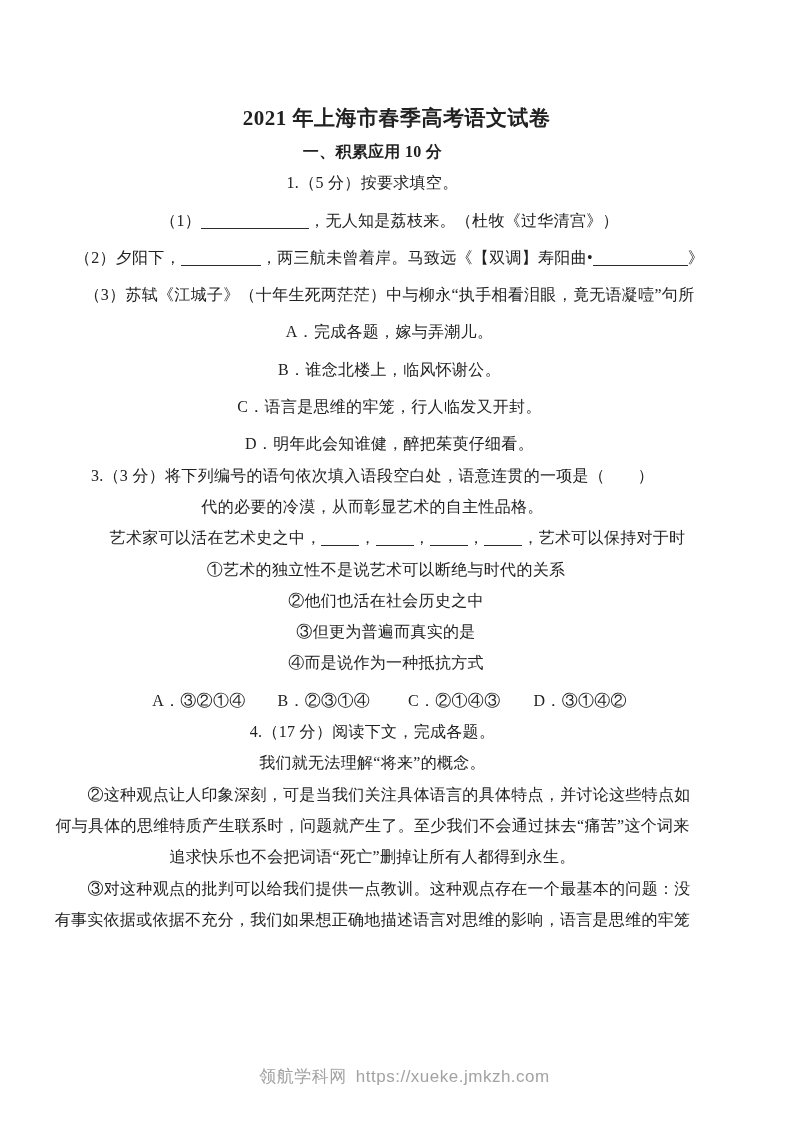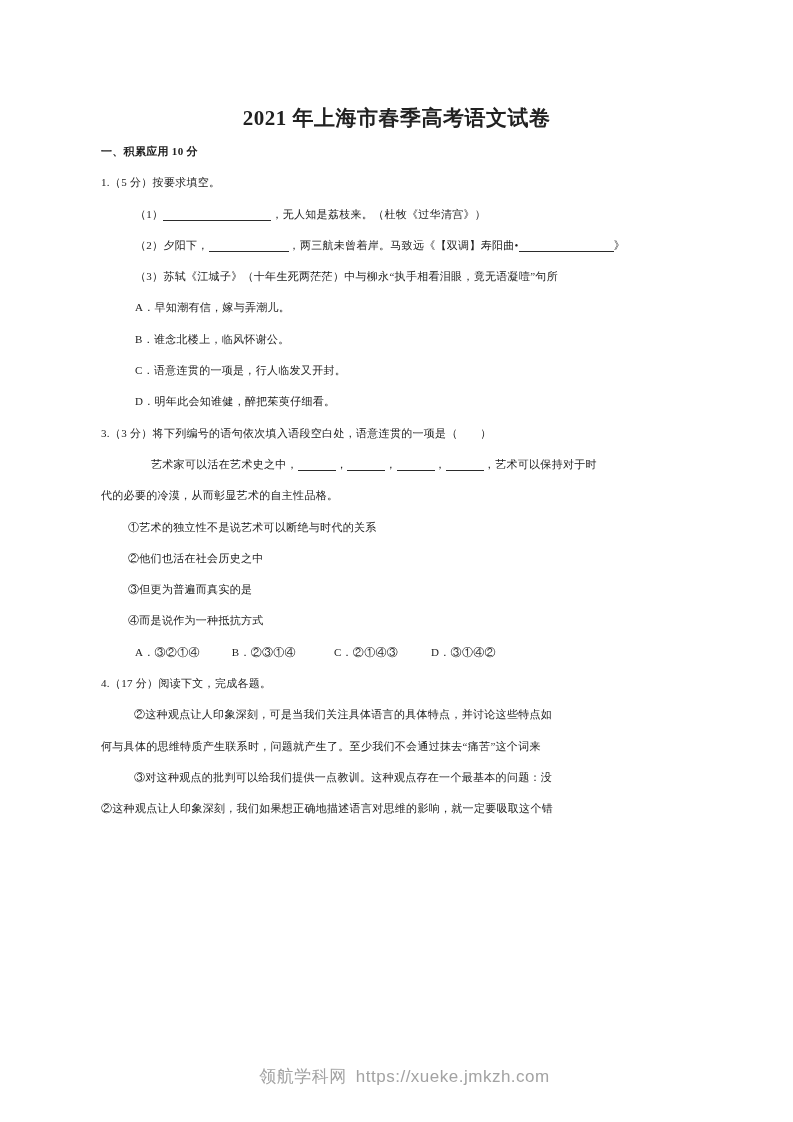--- a/index.html
+++ b/index.html
@@ -17,32 +17,33 @@
   .title {
     padding-top: 103px;
     text-align: center;
     font-size: 21px;
     font-weight: bold;
     line-height: 30px;
     letter-spacing: 0.5px;
   }
   .body-lines {
     margin-top: 3px;
-    padding-left: 101px;
+    padding-left: 40px;
     padding-right: 88px;
-    font-size: 11px;
+    font-size: 16px;
+    text-align: center;
   }
   .line {
     height: 31.3px;
     line-height: 31.3px;
     white-space: nowrap;
     letter-spacing: 0.3px;
   }
   .line.heading { font-weight: bold; }
-  .line.subitem { padding-left: 34px; }
+  .line.subitem { padding-left: 34px; margin-top: 6px; }
   .line.circled { padding-left: 27px; }
   .line.para-indent { padding-left: 33px; }
   .line.para-indent-lg { padding-left: 50px; }
   .blank {
     display: inline-block;
     border-bottom: 1px solid #2b2b2b;
     height: 13px;
     vertical-align: -3px;
   }
   .gap { display: inline-block; }
@@ -65,36 +66,38 @@
 <div class="page">
 
   <h1 class="title">2021 年上海市春季高考语文试卷</h1>
 
   <div class="body-lines">
       <div class="line heading">一、积累应用 10 分</div>
       <div class="line question">1.（5 分）按要求填空。</div>
       <div class="line subitem">（1）<span class="blank" style="width: 108px;"></span>，无人知是荔枝来。（杜牧《过华清宫》）</div>
       <div class="line subitem">（2）夕阳下，<span class="blank" style="width: 80px;"></span>，两三航未曾着岸。马致远《【双调】寿阳曲•<span class="blank" style="width: 95px;"></span>》</div>
       <div class="line subitem">（3）苏轼《江城子》（十年生死两茫茫）中与柳永“执手相看泪眼，竟无语凝噎”句所</div>
-      <div class="line subitem">A．早知潮有信，嫁与弄潮儿。</div>
+      <div class="line subitem">A．完成各题，嫁与弄潮儿。</div>
       <div class="line subitem">B．谁念北楼上，临风怀谢公。</div>
-      <div class="line subitem">C．语意连贯的一项是，行人临发又开封。</div>
+      <div class="line subitem">C．语言是思维的牢笼，行人临发又开封。</div>
       <div class="line subitem">D．明年此会知谁健，醉把茱萸仔细看。</div>
       <div class="line question">3.（3 分）将下列编号的语句依次填入语段空白处，语意连贯的一项是（　　）</div>
+      <div class="line body">代的必要的冷漠，从而彰显艺术的自主性品格。</div>
       <div class="line para-indent-lg">艺术家可以活在艺术史之中，<span class="blank" style="width: 38px;"></span>，<span class="blank" style="width: 38px;"></span>，<span class="blank" style="width: 38px;"></span>，<span class="blank" style="width: 38px;"></span>，艺术可以保持对于时</div>
-      <div class="line body">代的必要的冷漠，从而彰显艺术的自主性品格。</div>
       <div class="line circled">①艺术的独立性不是说艺术可以断绝与时代的关系</div>
       <div class="line circled">②他们也活在社会历史之中</div>
       <div class="line circled">③但更为普遍而真实的是</div>
       <div class="line circled">④而是说作为一种抵抗方式</div>
       <div class="line subitem">A．③②①④<span class="gap" style="width: 32px;"></span>B．②③①④<span class="gap" style="width: 38px;"></span>C．②①④③<span class="gap" style="width: 33px;"></span>D．③①④②</div>
       <div class="line question">4.（17 分）阅读下文，完成各题。</div>
+      <div class="line body">我们就无法理解“将来”的概念。</div>
       <div class="line para-indent">②这种观点让人印象深刻，可是当我们关注具体语言的具体特点，并讨论这些特点如</div>
       <div class="line body">何与具体的思维特质产生联系时，问题就产生了。至少我们不会通过抹去“痛苦”这个词来</div>
+      <div class="line body">追求快乐也不会把词语“死亡”删掉让所有人都得到永生。</div>
       <div class="line para-indent">③对这种观点的批判可以给我们提供一点教训。这种观点存在一个最基本的问题：没</div>
-      <div class="line body">②这种观点让人印象深刻，我们如果想正确地描述语言对思维的影响，就一定要吸取这个错</div>
+      <div class="line body">有事实依据或依据不充分，我们如果想正确地描述语言对思维的影响，语言是思维的牢笼</div>
     </div>
 
   <div class="footer">
     <span class="site">领航学科网</span><span class="url">https://xueke.jmkzh.com</span>
   </div>
 
 </div>
 
 </body></html>

